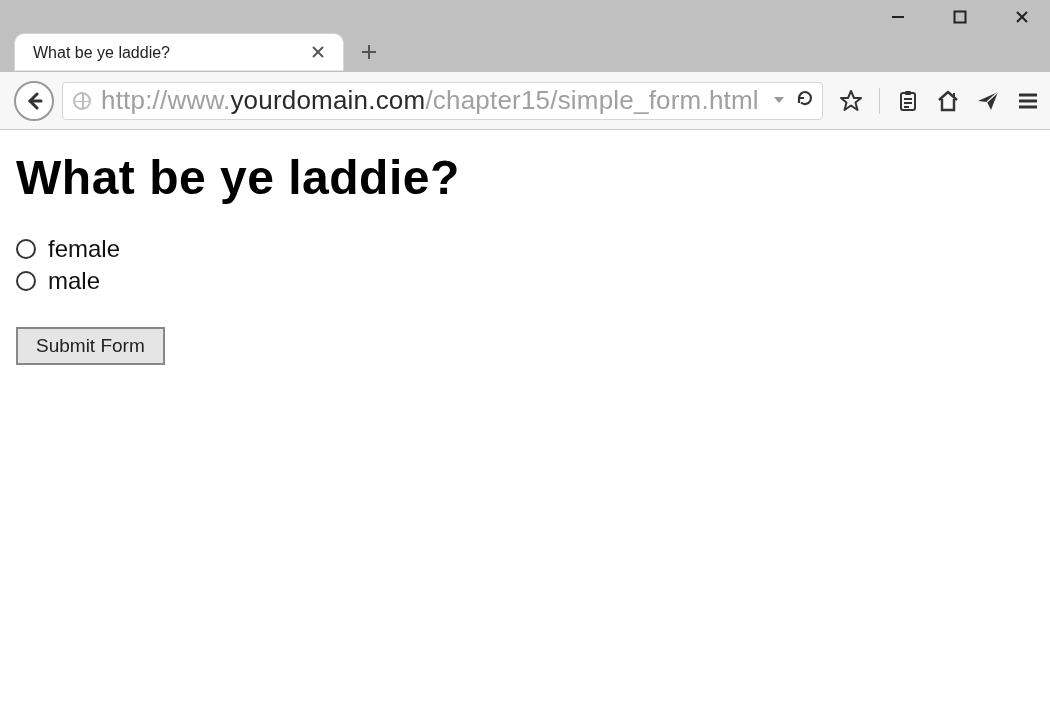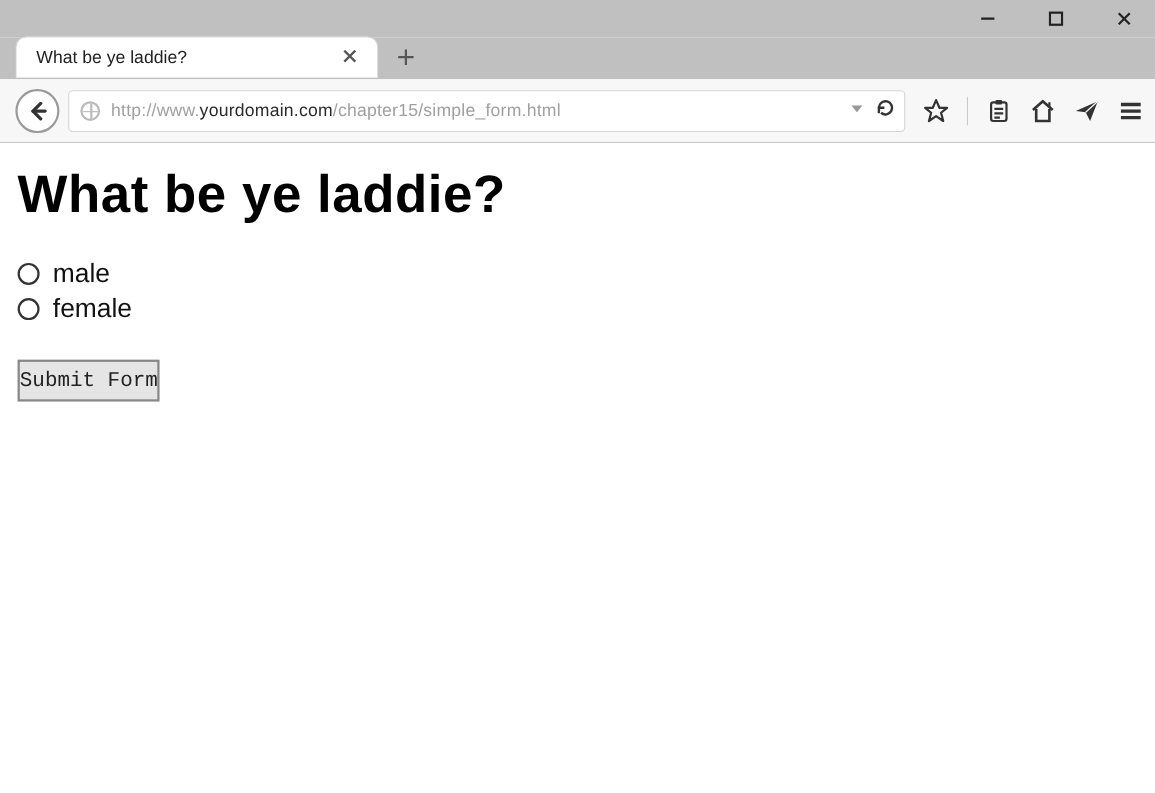--- a/index.html
+++ b/index.html
@@ -101,21 +101,21 @@
       border: 2px solid #bbb;
       border-radius: 50%;
       position: relative;
       flex-shrink: 0;
     }
     .globe::before, .globe::after {
       content: ''; position: absolute; background: #bbb;
     }
     .globe::before { left: 7px; top: 0; width: 1.5px; height: 100%; }
     .globe::after { left: 0; top: 7px; width: 100%; height: 1.5px; }
-    .url-text { flex: 1; white-space: nowrap; overflow: hidden; font-size: 16px; letter-spacing: 0.2px; }
+    .url-text { flex: 1; white-space: nowrap; overflow: hidden; font-size: 26px; letter-spacing: 0.2px; }
     .url-text .dim { color: #a0a0a0; }
     .url-text .dark { color: #2a2a2a; }
     .dropdown-caret { color: #999; }
     .dropdown-caret svg { width: 14px; height: 14px; }
     .reload { color: #333; }
     .reload svg { width: 18px; height: 18px; }
     .tool-icons {
       display: flex;
       align-items: center;
       gap: 16px;
@@ -146,26 +146,26 @@
     }
     .radio-circle {
       width: 20px; height: 20px;
       border: 2px solid #333;
       border-radius: 50%;
       display: inline-block;
       flex-shrink: 0;
     }
     .submit-btn {
       margin-top: 28px;
-      padding: 6px 0;
+      padding: 6px 18px;
       font-size: 19px;
       background: #e5e5e5;
       border: 2px solid #888;
       color: #222;
-      font-family: Liberation Mono, monospace;
+      font-family: Liberation Sans, sans-serif;
     }
   </style>
 </head>
 <body>
 
 <div class="titlebar">
   <div class="win-btn">
     <svg viewBox="0 0 14 14">
         <line x1="1" y1="7" x2="13" y2="7" stroke="currentColor" stroke-width="2"></line>
       </svg>
@@ -262,21 +262,21 @@
         </svg>
     </span>
   </div>
 </div>
 
 <div class="page">
   <h1>What be ye laddie?</h1>
 
   <label class="radio-row">
     <span class="radio-circle"></span>
-    <span>male</span>
+    <span>female</span>
   </label>
   <label class="radio-row">
     <span class="radio-circle"></span>
-    <span>female</span>
+    <span>male</span>
   </label>
 
   <button class="submit-btn">Submit Form</button>
 </div>
 
 </body></html>

